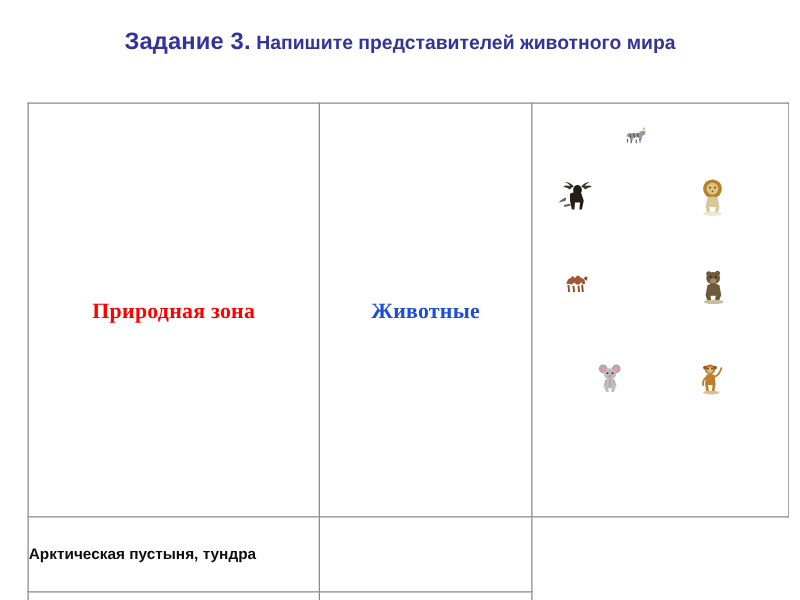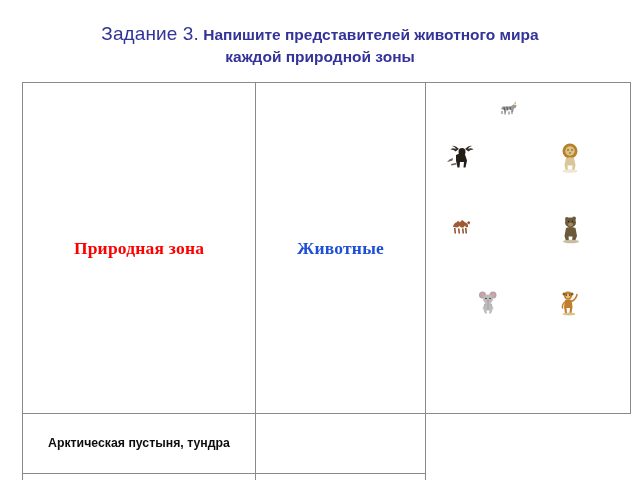--- a/index.html
+++ b/index.html
@@ -19,21 +19,21 @@
   #slide-title {
     position: absolute;
     left: 0;
     top: 22px;
     width: 640px;
     text-align: center;
     line-height: 1.28;
     color: #333399;
   }
   #slide-title .t-strong {
-    font-weight: normal;
+    font-weight: bold;
     font-size: 19px;
     letter-spacing: .1px;
     text-align: center;
   }
   #slide-title .t-rest {
     font-weight: bold;
     font-size: 15.5px;
     text-align: right;
   }
   #slide-title .t-line2 {
@@ -67,21 +67,21 @@
     height: 42px;
     color: #ff0000;
     font-family: "Liberation Serif", serif;
     font-weight: bold;
     font-size: 17.5px;
     text-align: center;
     letter-spacing: .2px;
   }
 
   td.zone-cell {
-    text-align: center;
+    text-align: left;
     font-size: 12.3px;
     font-weight: bold;
     color: #0d0d0d;
     line-height: 1.3;
     padding: 4px 6px;
   }
   td.animal-cell { }
 
   
   td.pics-cell {
@@ -104,21 +104,20 @@
   
   .r1 { height: 60px; }
   .r2 { height: 43px; }
 </style>
 </head>
 <body>
 
 <div id="slide-title" style="color: rgb(51, 51, 153);">
   <span class="t-strong">Задание 3.</span>
   <span class="t-rest">Напишите представителей  животного мира</span>
-  <span class="t-line2">каждой природной зоны</span>
 </div>
 
 <table id="zones-table">
   <colgroup>
     <col class="col-zone">
       <col class="col-animal">
       <col class="col-pics">
   </colgroup>
   <thead>
     <tr>

